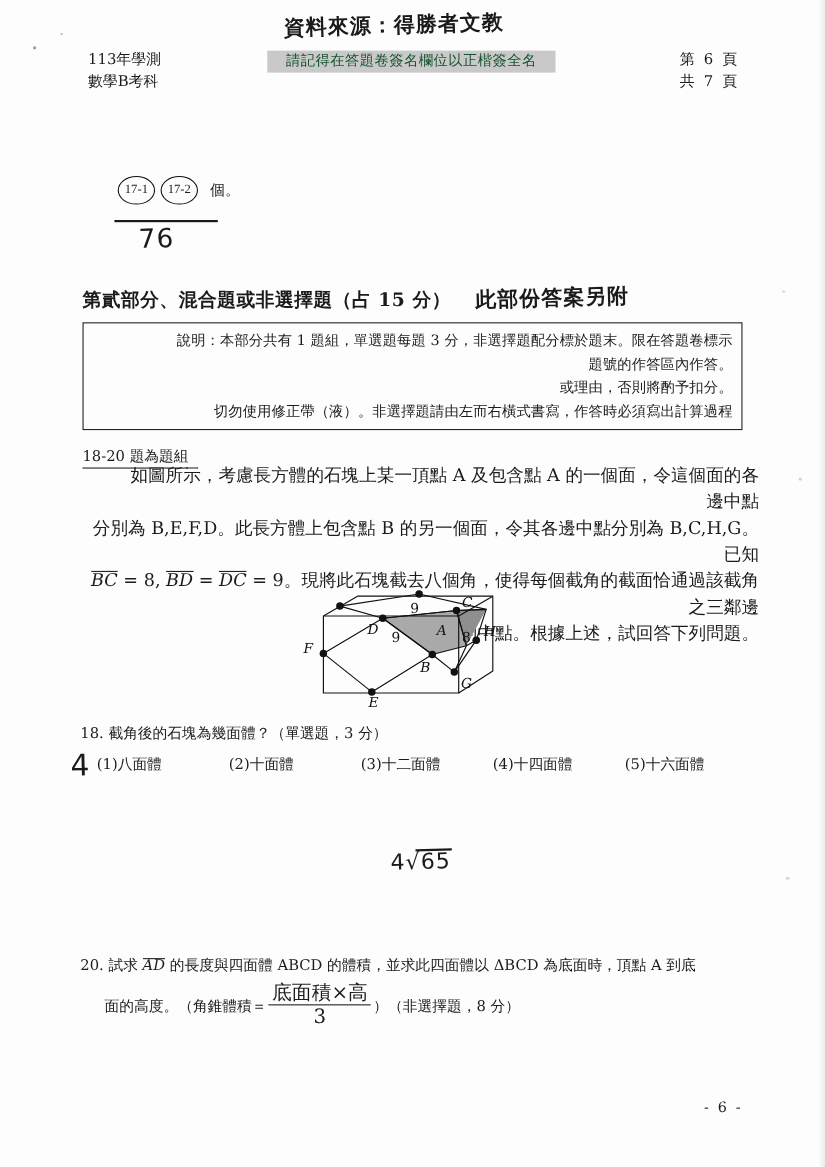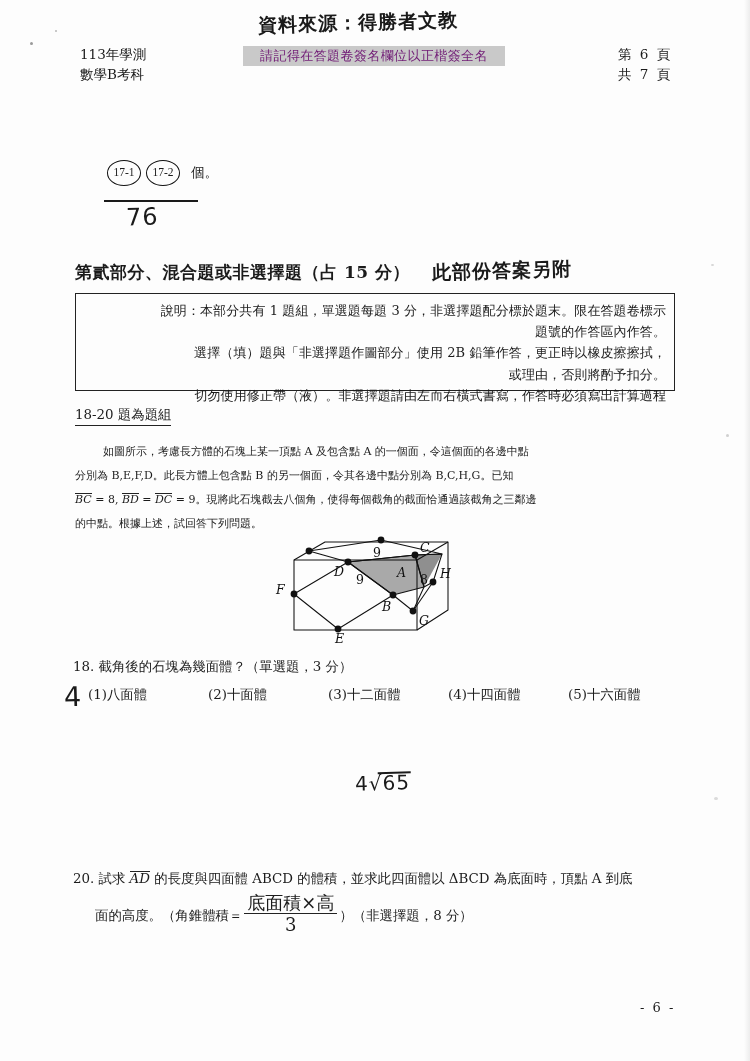--- a/index.html
+++ b/index.html
@@ -52,21 +52,21 @@
     font-size: 13.5px; line-height: 20px;
   }
   .hdr-banner {
     position: absolute; left: 243px; top: 46px;
     width: 262px; height: 20px;
     background: #c9c9c9;
     text-align: center;
     font-size: 13px;
     line-height: 20px;
     letter-spacing: .4px;
-    color: #701a75;
+    color: #14532d;
   }
   .hdr-right {
     position: absolute; left: 618px; top: 44px;
     font-size: 13.5px; line-height: 20px;
   }
   .hdr-right .row { display: block; letter-spacing: 2px; }
 
   
   .q17 {
     position: absolute; left: 73px; top: 106px; width: 620px;
@@ -122,22 +122,22 @@
   .instr .i3 { margin-left: 42px; }
 
   
   .grp-title {
     position: absolute; left: 75px; top: 406px;
     font-size: 13.4px;
     border-bottom: 1.2px solid #222;
     padding-bottom: 1px;
   }
   .grp-body {
-    position: absolute; left: 75px; top: 440px; width: 615px;
-    font-size: 11px; line-height: 24px;
+    position: absolute; left: 75px; top: 420px; width: 615px;
+    font-size: 16px; line-height: 24px; text-align: right;
   }
   .grp-body .p1 { text-indent: 28px; }
   .it { font-style: italic; font-family: "DejaVu Serif", serif; }
   .ovl { border-top: 1.1px solid #222; display: inline-block; padding-top: 0px; line-height: 1.05; }
 
   
   .figure {
     position: absolute; left: 272px; top: 532px;
     width: 230px; height: 112px;
   }
@@ -229,21 +229,20 @@
 
   <div class="hw-rule"></div>
   <div class="hand hw-76">76</div>
 
   <div class="part2-head">第貳部分、混合題或非選擇題（占 15 分）</div>
   <div class="hand hw-part2">此部份答案另附</div>
 
   <div class="instr">
     <span class="li i1">說明：本部分共有 1 題組，單選題每題 3 分，非選擇題配分標於題末。限在答題卷標示</span>
     <span class="li i2">題號的作答區內作答。</span>
-    <span class="li i2">選擇（填）題與「非選擇題作圖部分」使用 2B 鉛筆作答，更正時以橡皮擦擦拭，</span>
     <span class="li i3">或理由，否則將酌予扣分。</span>
     <span class="li i3">切勿使用修正帶（液）。非選擇題請由左而右橫式書寫，作答時必須寫出計算過程</span>
   </div>
 
   <div class="grp-title">18-20 題為題組</div>
 
   <div class="grp-body">
     <div class="p1">如圖所示，考慮長方體的石塊上某一頂點 A 及包含點 A 的一個面，令這個面的各邊中點</div>
     <div>分別為 B,E,F,D。此長方體上包含點 B 的另一個面，令其各邊中點分別為 B,C,H,G。已知</div>
     <div><span class="ovl it">BC</span><span> = 8, </span><span class="ovl it">BD</span><span> = </span><span class="ovl it">DC</span><span> = 9。現將此石塊截去八個角，使得每個截角的截面恰通過該截角之三鄰邊</span></div>

